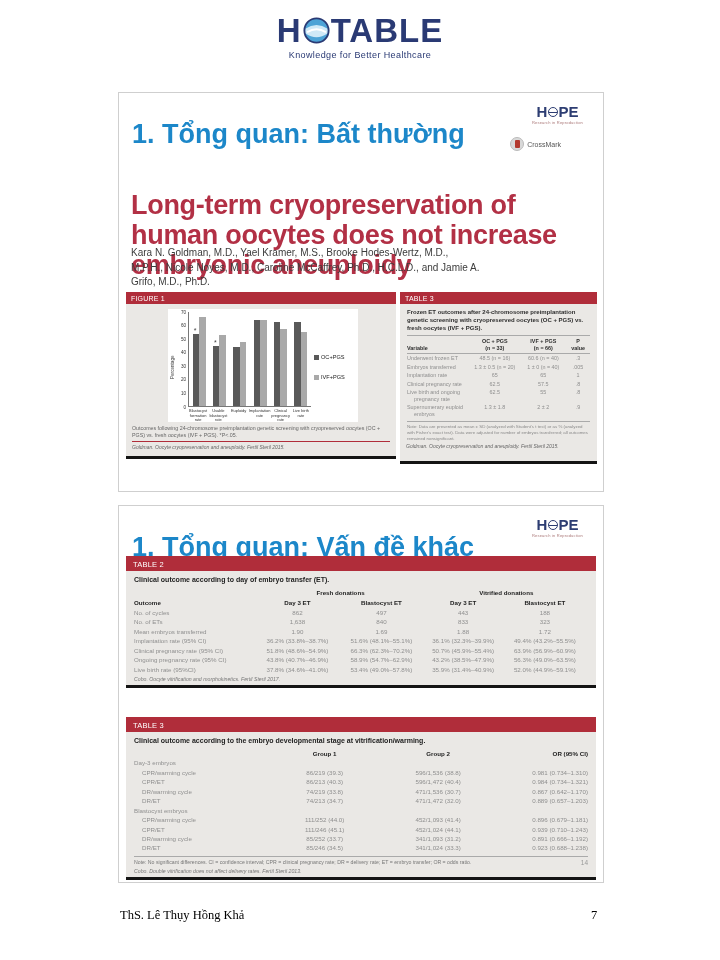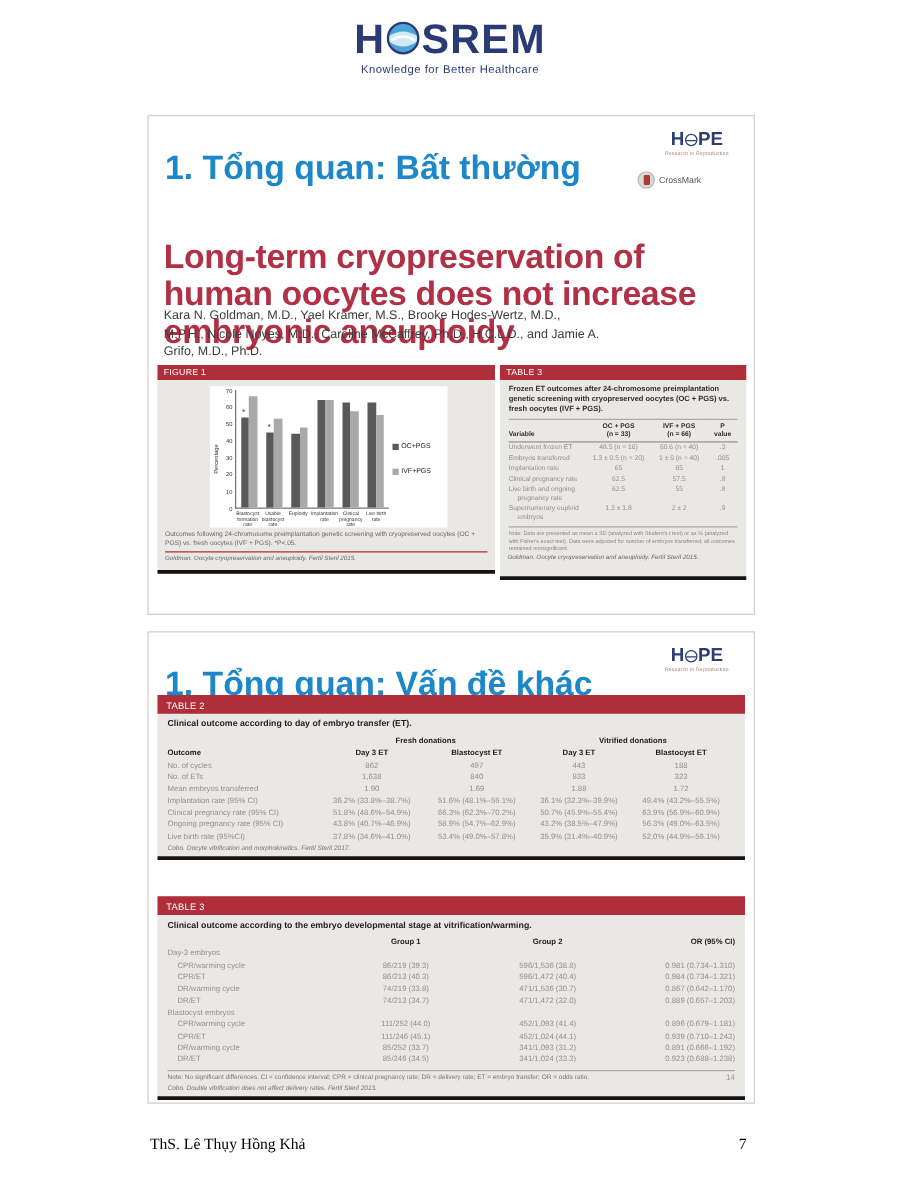--- a/index.html
+++ b/index.html
@@ -99,21 +99,21 @@
 
 <header class="hosrem">
   <div class="hosrem-word">
     <span>H</span>
     <svg class="globe" viewBox="0 0 30 30">
       <circle cx="15" cy="15" r="13.5" fill="#4da3d6"></circle>
       <path d="M2.5 13 Q15 5 27.5 13 L27.5 18 Q15 27 2.5 18 Z" fill="#cfe9f7"></path>
       <path d="M4.5 17 Q15 10 25.5 17" stroke="#ffffff" stroke-width="2.2" fill="none"></path>
       <circle cx="15" cy="15" r="13.5" fill="none" stroke="#2a3a74" stroke-width="2"></circle>
     </svg>
-    <span>SREM</span>
+    <span>TABLE</span>
   </div>
   <div class="hosrem-tag">Knowledge for Better Healthcare</div>
 </header>
 
 <section class="slide slide1">
   <h1 class="slide-title">1. Tổng quan: Bất thường</h1>
 
   <div class="hope">
     <div class="hope-word">
       <span>H</span>

